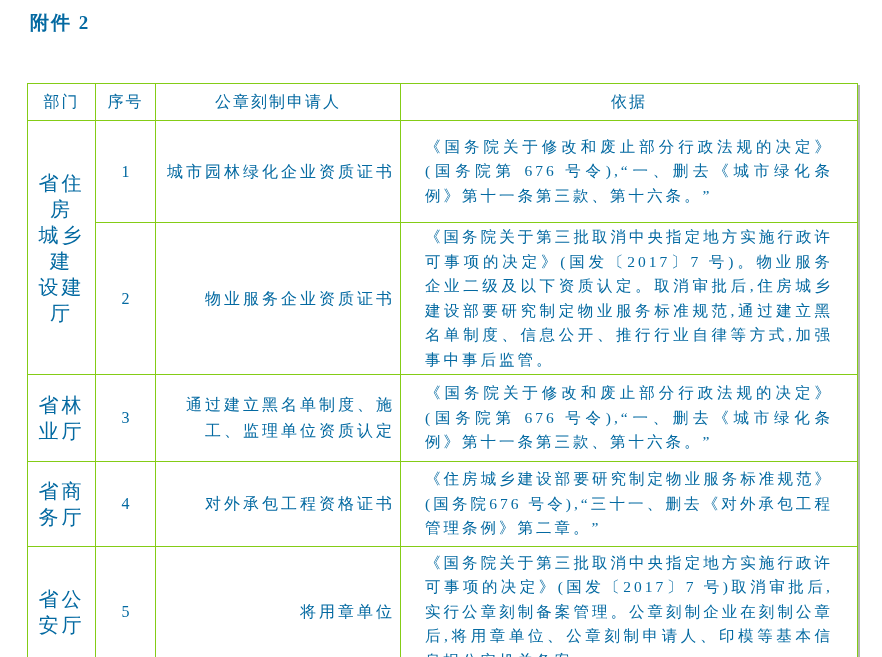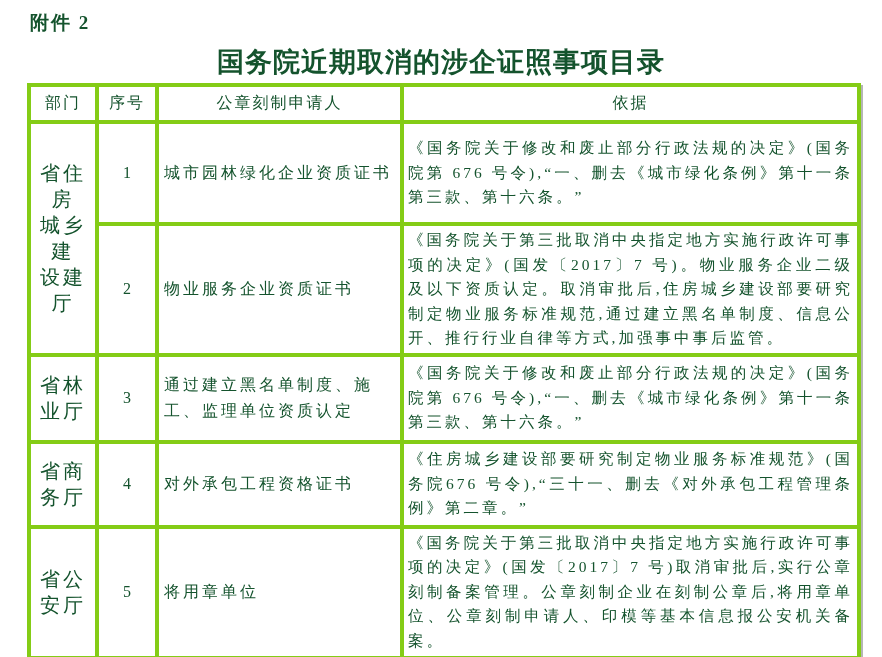--- a/index.html
+++ b/index.html
@@ -1,41 +1,41 @@
 <!DOCTYPE html>
 <html><head>
 <meta charset="utf-8">
 <style>
   html,body{margin:0;padding:0;background:#ffffff;}
   .sheet{
     position:relative;
     width:882px;height:657px;
     background:#ffffff;
     font-family:"Liberation Serif","DejaVu Serif",serif;
-    color:#14532d;
+    color:#0369a1;
     overflow:hidden;
   }
   .attachment{
     position:absolute;left:30px;top:10px;
     font-size:19px;font-weight:bold;letter-spacing:2px;
   }
   .doc-title{
     position:absolute;left:0;top:44px;width:100%;
     text-align:center;
     font-size:27px;font-weight:bold;letter-spacing:1px;
   }
   table.catalog{
     position:absolute;left:27px;top:83px;
     width:830px;
     border-collapse:collapse;
     table-layout:fixed;
     box-shadow:2px 2px 0 #b5b5b5;
   }
   table.catalog td,table.catalog th{
-    border:4px solid #84cc16;
+    border:1px solid #84cc16;
     vertical-align:middle;
     font-weight:normal;
     overflow:hidden;
   }
   col.c-dept{width:68px;}
   col.c-no{width:60px;}
   col.c-item{width:245px;}
   col.c-basis{width:457px;}
   tr.hdr{height:37px;}
   tr.r1{height:102px;}
@@ -49,35 +49,34 @@
   }
   td.dept{
     font-size:20px;letter-spacing:3px;line-height:26px;
     text-align:center;white-space:pre-line;padding:0 2px;
   }
   td.no{
     font-size:16px;text-align:center;
   }
   td.item{
     font-size:16px;letter-spacing:3px;line-height:26px;
-    text-align:left;padding:8px 5px;margin-top:7px;
+    text-align:right;padding:8px 5px;margin-top:7px;
   }
   td.basis{
     font-size:15.5px;letter-spacing:3px;line-height:24.5px;
-    text-align:justify;padding:2px 4px;
+    text-align:justify;padding:2px 24px;
   }
 </style>
 </head>
 <body>
 
 <div class="sheet">
 
   <div class="attachment">附件 2</div>
 
-  <div class="doc-title">国务院近期取消的涉企证照事项目录</div>
 
   <table class="catalog">
     <colgroup>
       <col class="c-dept">
         <col class="c-no">
         <col class="c-item">
         <col class="c-basis">
     </colgroup>
     <tbody>
       <tr class="hdr">

